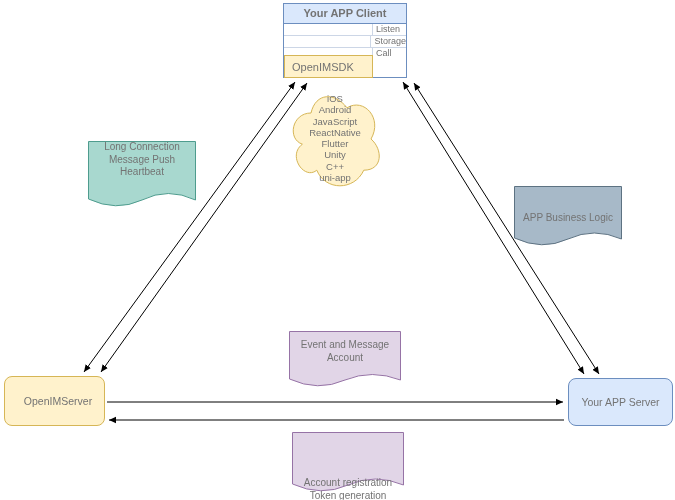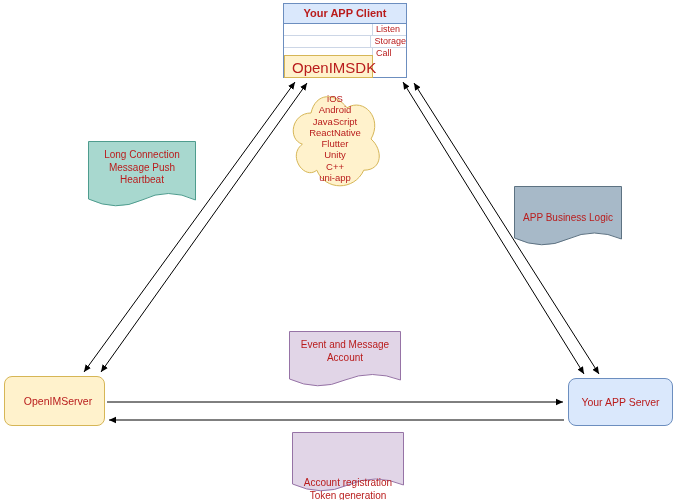--- a/index.html
+++ b/index.html
@@ -2,21 +2,21 @@
 <html><head>
 <meta charset="utf-8">
 <style>
   html, body { margin: 0; padding: 0; background: #ffffff; }
   .canvas {
     position: relative;
     width: 675px;
     height: 500px;
     background: #ffffff;
     font-family: "Liberation Sans", sans-serif;
-    color: #b91c1c;
+    color: #737373;
     overflow: hidden;
   }
   svg.arrows {
     position: absolute; left: 0; top: 0;
     pointer-events: none;
   }
   svg.arrows line { stroke: #000; stroke-width: 1; }
 
   
   .client-box {
@@ -44,41 +44,41 @@
   .ccell-right {
     flex: 1; font-size: 9px; line-height: 11px;
     padding-left: 3px; white-space: nowrap;
   }
   .sdk-box {
     position: absolute; left: 0; bottom: 0;
     width: 89px; height: 23px; line-height: 23px;
     background: #fff2cc;
     border: 1px solid #d6b656;
     box-sizing: border-box;
-    font-size: 15px; padding-left: 7px;
+    font-size: 11px; padding-left: 7px;
   }
 
   
   .cloud-wrap { position: absolute; left: 285px; top: 85px; width: 100px; height: 108px; }
   .cloud-wrap svg { position: absolute; left: 0; top: 0; }
   .cloud-text {
     position: absolute; left: 0; top: 0; width: 100px;
     padding-top: 8px; text-align: center;
     font-size: 9.5px; line-height: 11.3px;
   }
 
   
   .note { position: absolute; }
   .note svg { position: absolute; left: 0; top: 0; }
   .note-text {
     position: absolute; left: 0; top: 0; width: 100%;
     text-align: center; font-size: 10px; line-height: 12.5px;
   }
   .note-long-conn  { left: 88px;  top: 141px; width: 108px; height: 72px; }
-  .note-long-conn  .note-text { padding-top: 8px; }
+  .note-long-conn  .note-text { }
   .note-biz-logic  { left: 514px; top: 186px; width: 108px; height: 66px; }
   .note-biz-logic  .note-text { padding-top: 26px; }
   .note-callback   { left: 289px; top: 331px; width: 112px; height: 62px; }
   .note-callback   .note-text { padding-top: 8px; }
   .note-rest-api   { left: 292px; top: 432px; width: 112px; height: 66px; }
   .note-rest-api   .note-text { padding-top: 5px; margin-top: 40px; }
 
   
   .server-node {
     position: absolute;

